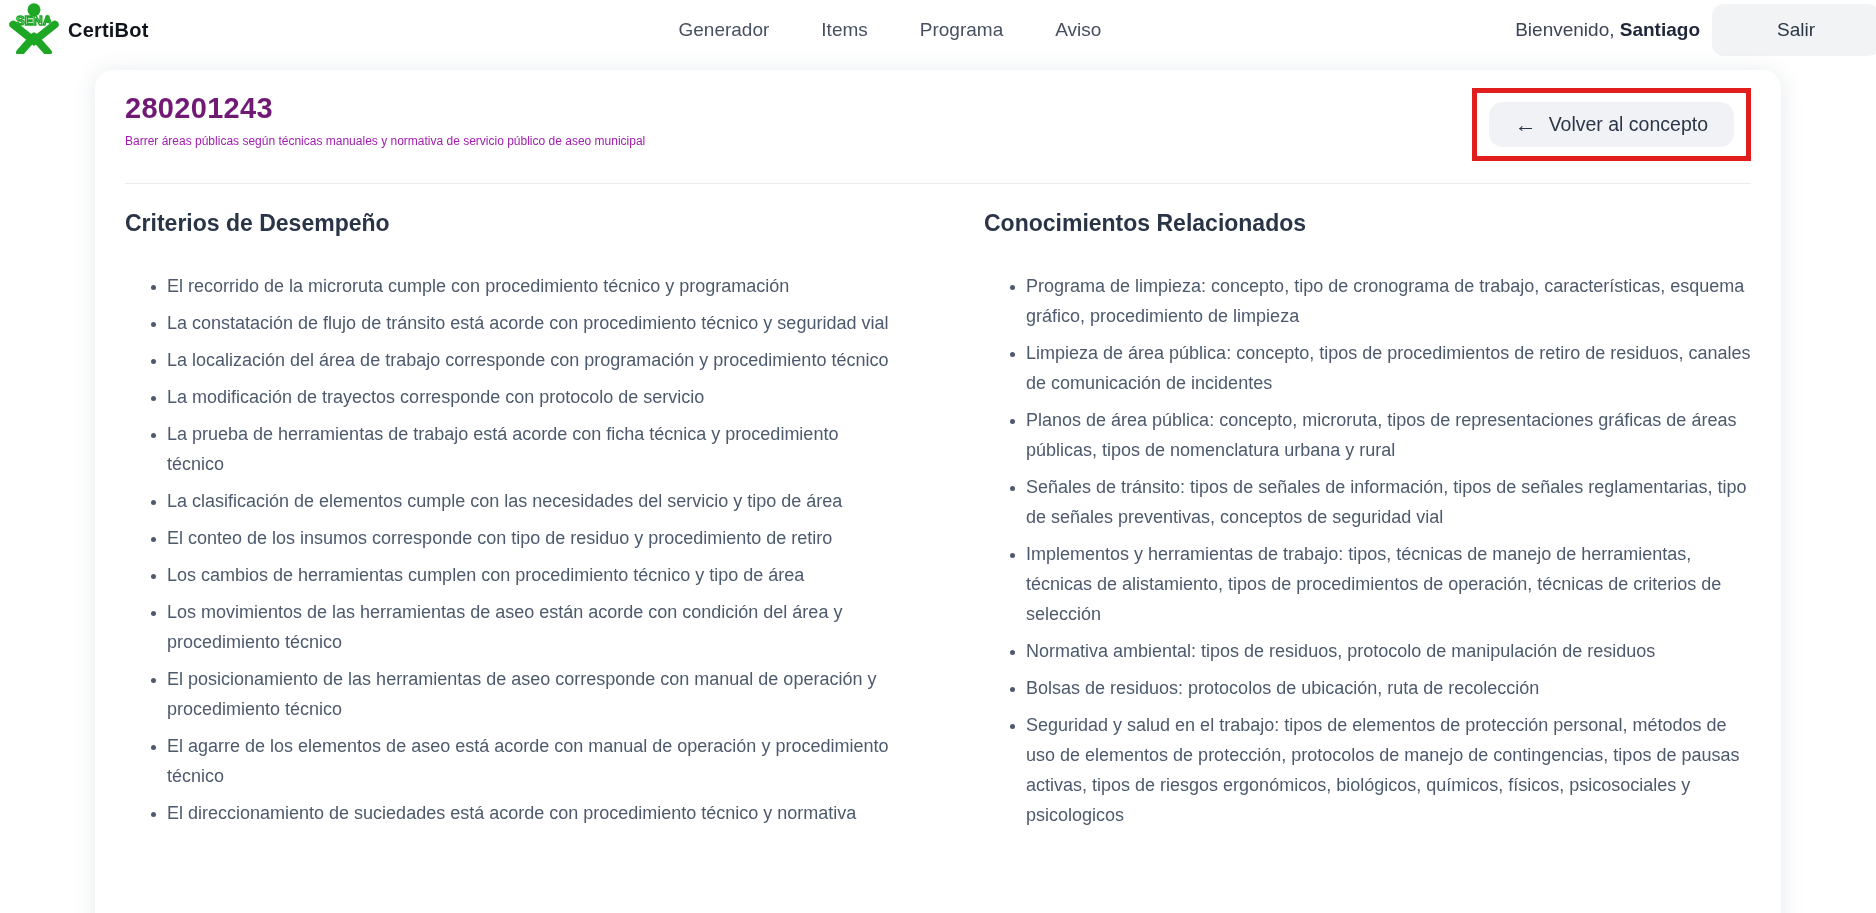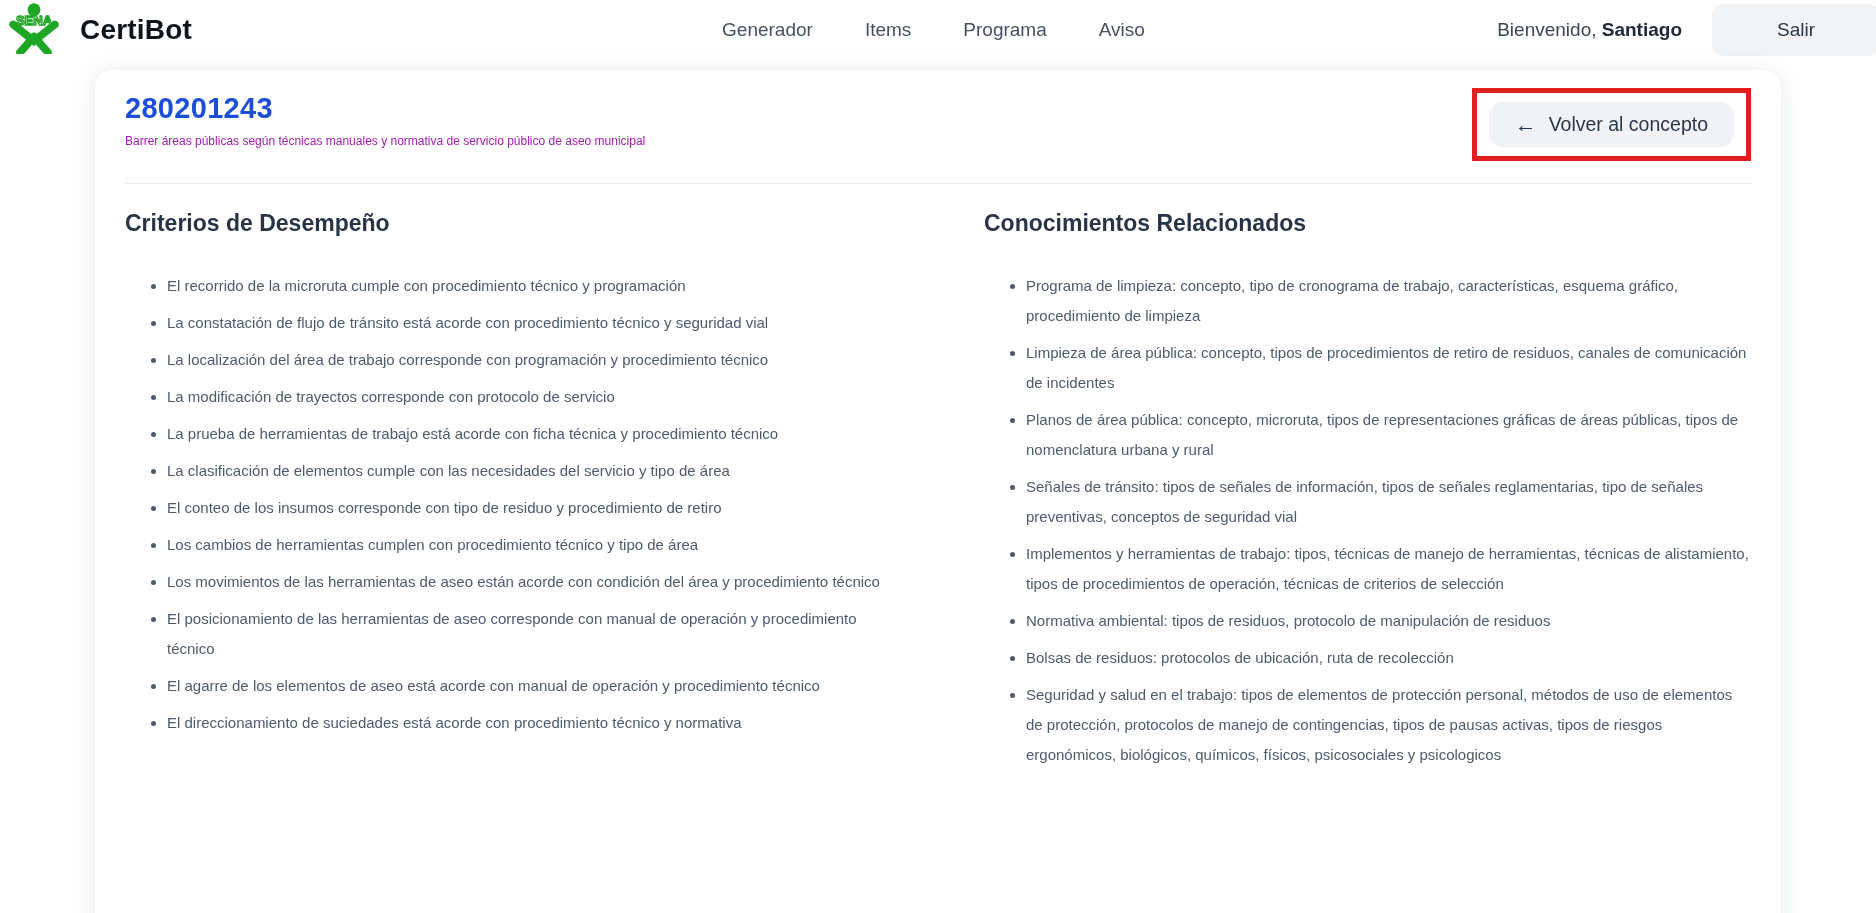--- a/index.html
+++ b/index.html
@@ -12,33 +12,33 @@
   }
 
   
   .topbar {
     height: 60px;
     display: flex;
     align-items: center;
     padding: 0 26px 0 8px;
     background: #ffffff;
   }
-  .brand { display: flex; align-items: center; gap: 20px; }
+  .brand { display: flex; align-items: center; gap: 8px; }
   .brand svg { width: 52px; height: 52px; }
-  .brand-name { font-size: 28px; font-weight: bold; color: #10151d; letter-spacing: 0.2px; }
+  .brand-name { font-size: 20px; font-weight: bold; color: #10151d; letter-spacing: 0.2px; }
   .main-nav {
     display: flex; gap: 52px;
     margin: 0 auto 0 calc(auto);
     margin-left: 530px; margin-right: auto;
     list-style: none;
   }
   .main-nav li {
     font-size: 19px; color: #475061; cursor: pointer; white-space: nowrap;
   }
-  .user-area { display: flex; align-items: center; gap: 30px; }
+  .user-area { display: flex; align-items: center; gap: 12px; }
   .welcome { font-size: 19px; color: #3c4455; white-space: nowrap; }
   .welcome b { color: #20283a; }
   .logout-btn {
     background: #f1f3f5; border: none; border-radius: 12px;
     font-family: "Liberation Sans", sans-serif;
     font-size: 19px; color: #2b3648;
     width: 168px; height: 52px;
     margin-right: -30px;
     cursor: pointer;
   }
@@ -49,21 +49,21 @@
     left: 95px; right: 95px; top: 70px;
     height: 980px;
     background: #ffffff;
     border-radius: 18px;
     box-shadow: 0 2px 22px rgba(96, 110, 133, 0.16);
     padding: 22px 30px 30px 30px;
   }
   .card-header {
     display: flex; justify-content: space-between; align-items: flex-start;
   }
-  .page-title { font-size: 29px; font-weight: bold; color: #1d4ed8; letter-spacing: 0.3px; }
+  .page-title { font-size: 29px; font-weight: bold; color: #701a75; letter-spacing: 0.3px; }
   .page-desc { margin-top: 9px; font-size: 12px; color: #a21caf; }
 
   .back-highlight {
     border: 5px solid var(--accent-red, #e01e1e);
     padding: 9px 12px;
     margin-top: -4px;
   }
   .back-btn {
     display: flex; align-items: center; gap: 12px;
     background: #f0f2f5; border: none; border-radius: 14px;
@@ -83,21 +83,21 @@
     column-gap: 92px;
     margin-top: 26px;
   }
   .section-title { font-size: 23px; font-weight: bold; color: #2a3447; }
   .bullet-list {
     margin-top: 34px;
     padding-left: 42px;
     list-style: disc;
   }
   .bullet-list li {
-    font-size: 15px;
+    font-size: 18px;
     line-height: 30px;
     color: #4d5a6d;
     margin-bottom: 7px;
   }
   .bullet-list li::marker { color: #4d5a6d; font-size: 15px; }
 
   .sena-logo { color: var(--sena-green, #1ea625); }
 </style>
 </head>
 <body>

